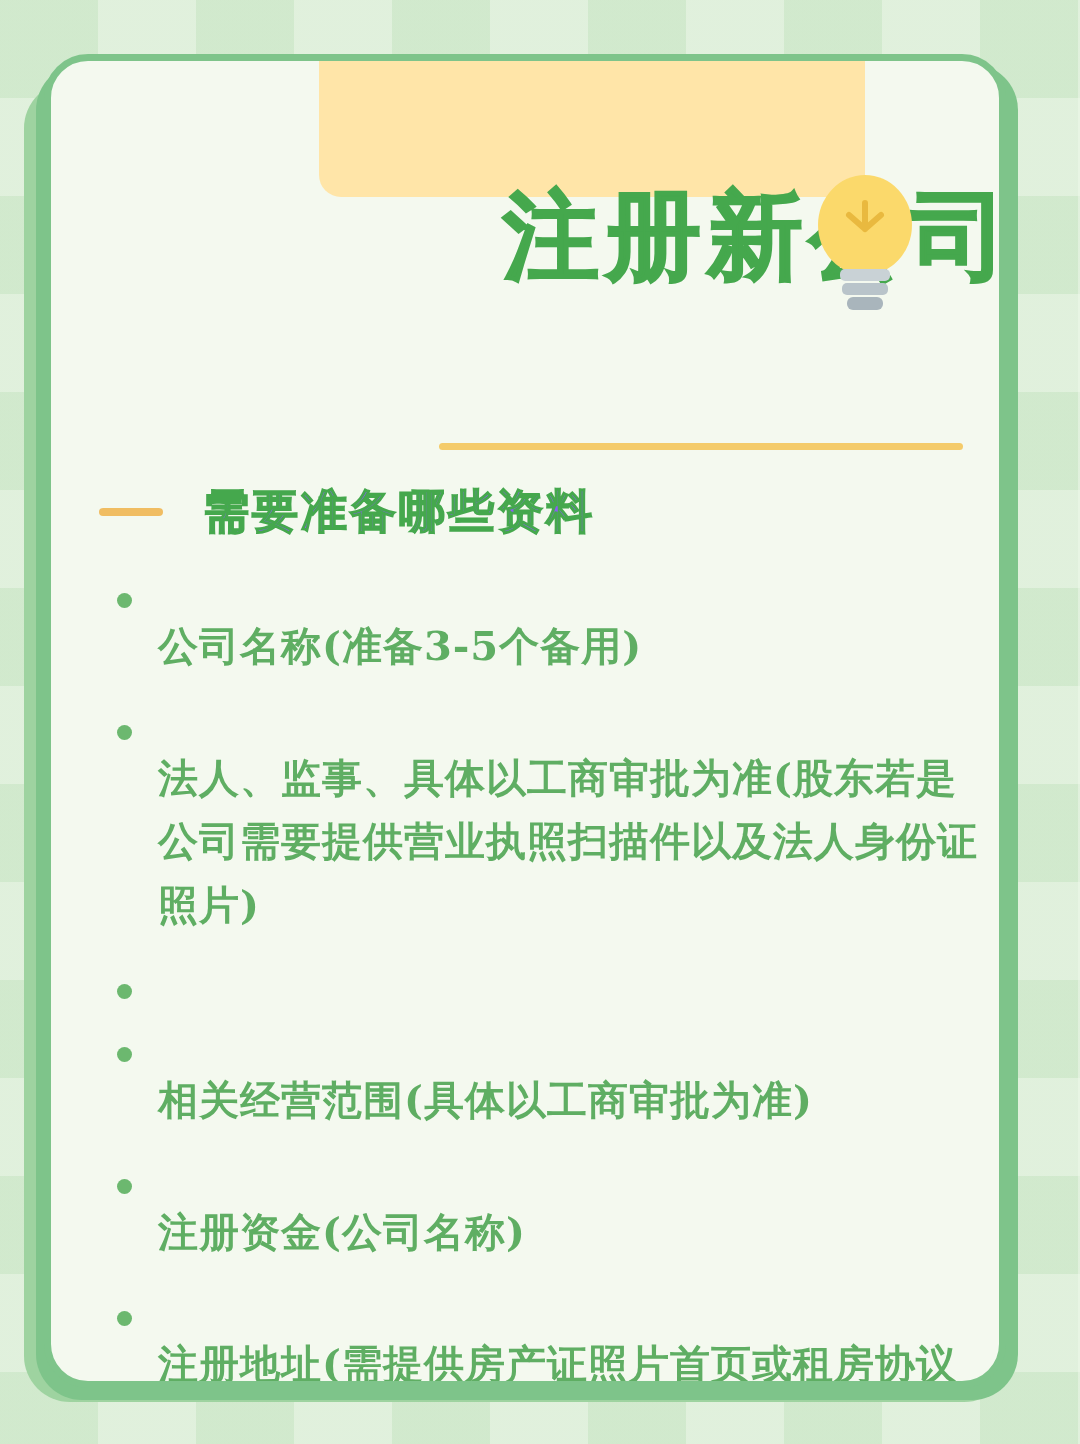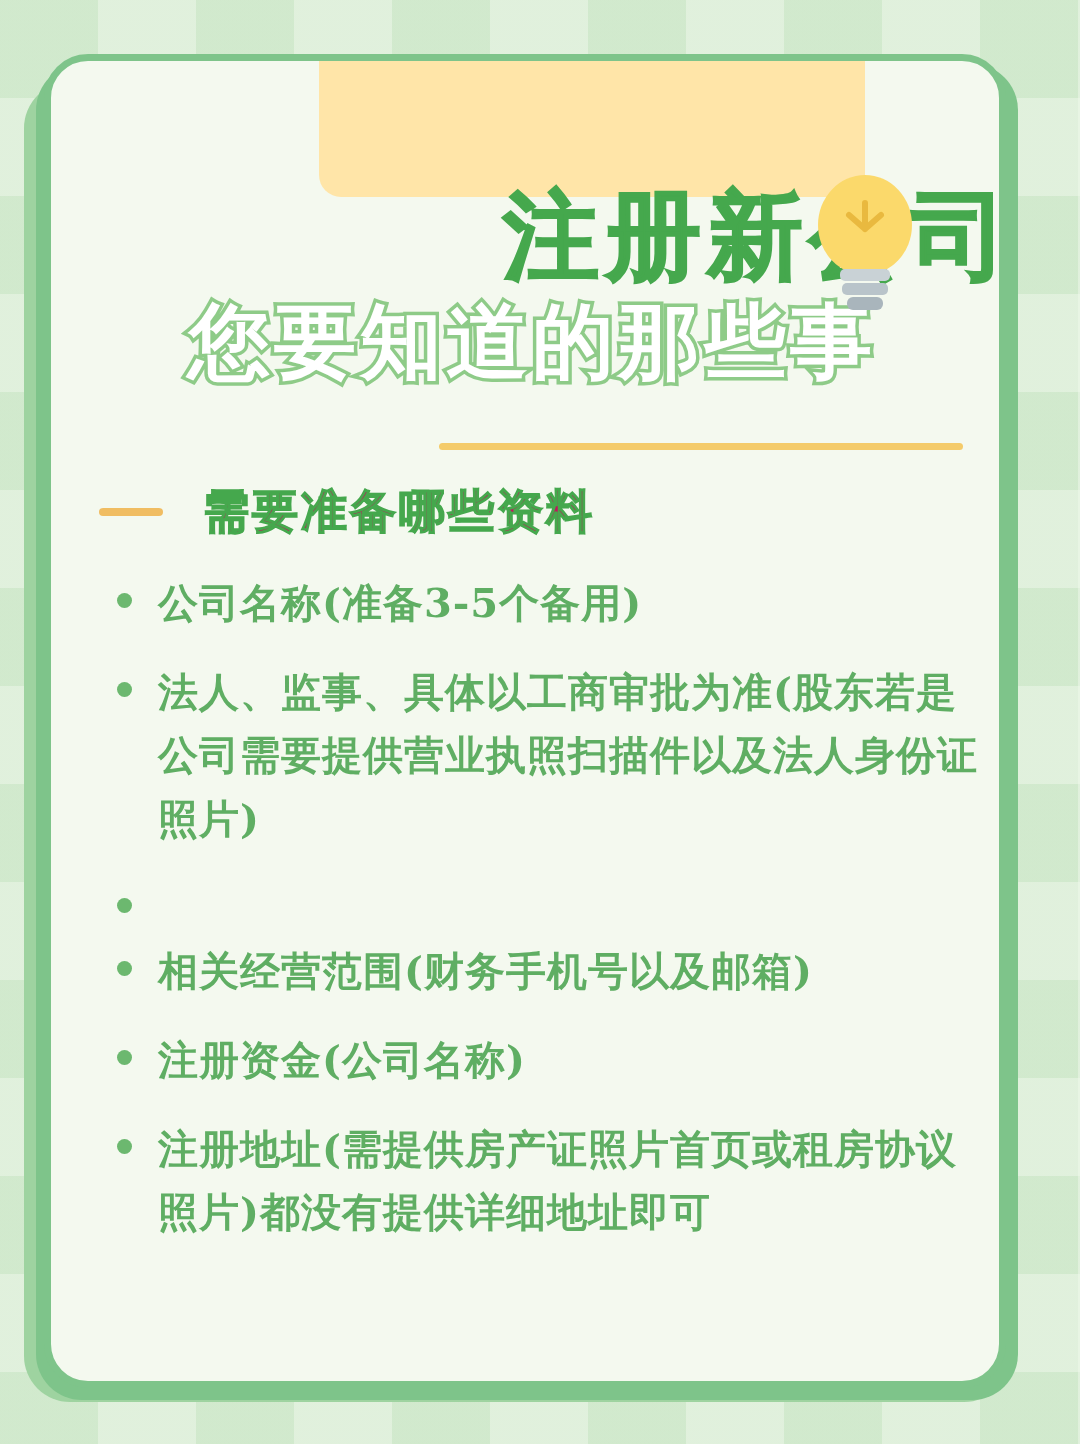--- a/index.html
+++ b/index.html
@@ -154,21 +154,21 @@
     width: 64px;
     height: 8px;
     background: #f0bd62;
     border-radius: 5px;
     margin-right: 40px;
   }
   .section-title {
     font-family: "DejaVu Sans", "Liberation Sans", sans-serif;
     font-size: 46px;
     font-weight: bold;
-    color: #be185d;
+    color: #8b5cf6;
     letter-spacing: 3px;
     -webkit-text-stroke: 1.5px #45a84d;
   }
 
   
   .list {
     position: absolute;
     left: 58px;
     top: 510px;
     width: 872px;
@@ -187,20 +187,21 @@
     background: #6cb86f;
     margin: 22px 26px 0 8px;
   }
   .item-text {
     font-family: "DejaVu Serif", "Liberation Serif", serif;
     font-size: 40px;
     font-weight: bold;
     color: #5fae63;
     line-height: 1.58;
     letter-spacing: 1px;
+    margin-top: 43px;
   }
 </style>
 </head>
 <body>
 
 <div class="poster">
 
   <div class="card-back2"></div>
   <div class="card-back1"></div>
 
@@ -211,21 +212,20 @@
     <svg class="bulb" viewBox="0 0 112 150" aria-hidden="true">
       <ellipse cx="56" cy="56" rx="47" ry="50" fill="#fbd96b"></ellipse>
       <path d="M56 34 L56 60 M56 60 L40 46 M56 60 L72 46" stroke="#e9b93f" stroke-width="6" fill="none" stroke-linecap="round"></path>
       <rect x="31" y="100" width="50" height="12" rx="5" fill="#c9d2d6"></rect>
       <rect x="33" y="114" width="46" height="12" rx="5" fill="#b9c4ca"></rect>
       <rect x="38" y="128" width="36" height="13" rx="6" fill="#a9b5bc"></rect>
     </svg>
 
     <div class="title-wrap">
       <div class="title-main">注册新公司</div>
-      <div class="title-sub">您要知道的那些事</div>
     </div>
 
     <div class="divider"></div>
 
     <div class="section">
       <span class="section-dash"></span>
       <span class="section-title">需要准备哪些资料</span>
     </div>
 
     <div class="list">
@@ -235,21 +235,21 @@
       </div>
       <div class="list-item">
         <span class="dot"></span>
         <span class="item-text">法人、监事、具体以工商审批为准(股东若是公司需要提供营业执照扫描件以及法人身份证照片)</span>
       </div>
       <div class="list-item">
         <span class="dot"></span>
       </div>
       <div class="list-item">
         <span class="dot"></span>
-        <span class="item-text">相关经营范围(财务手机号以及邮箱)</span>
+        <span class="item-text">相关经营范围(具体以工商审批为准)</span>
       </div>
       <div class="list-item">
         <span class="dot"></span>
         <span class="item-text">注册资金(公司名称)</span>
       </div>
       <div class="list-item">
         <span class="dot"></span>
         <span class="item-text">注册地址(需提供房产证照片首页或租房协议照片)都没有提供详细地址即可</span>
       </div>
     </div>

